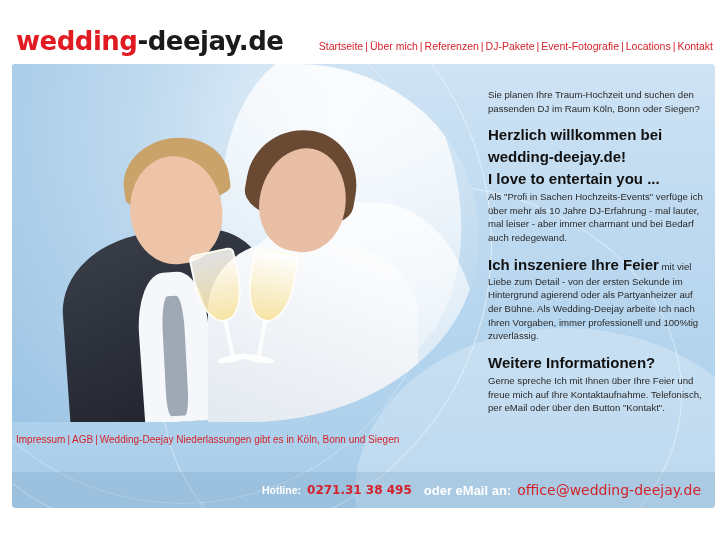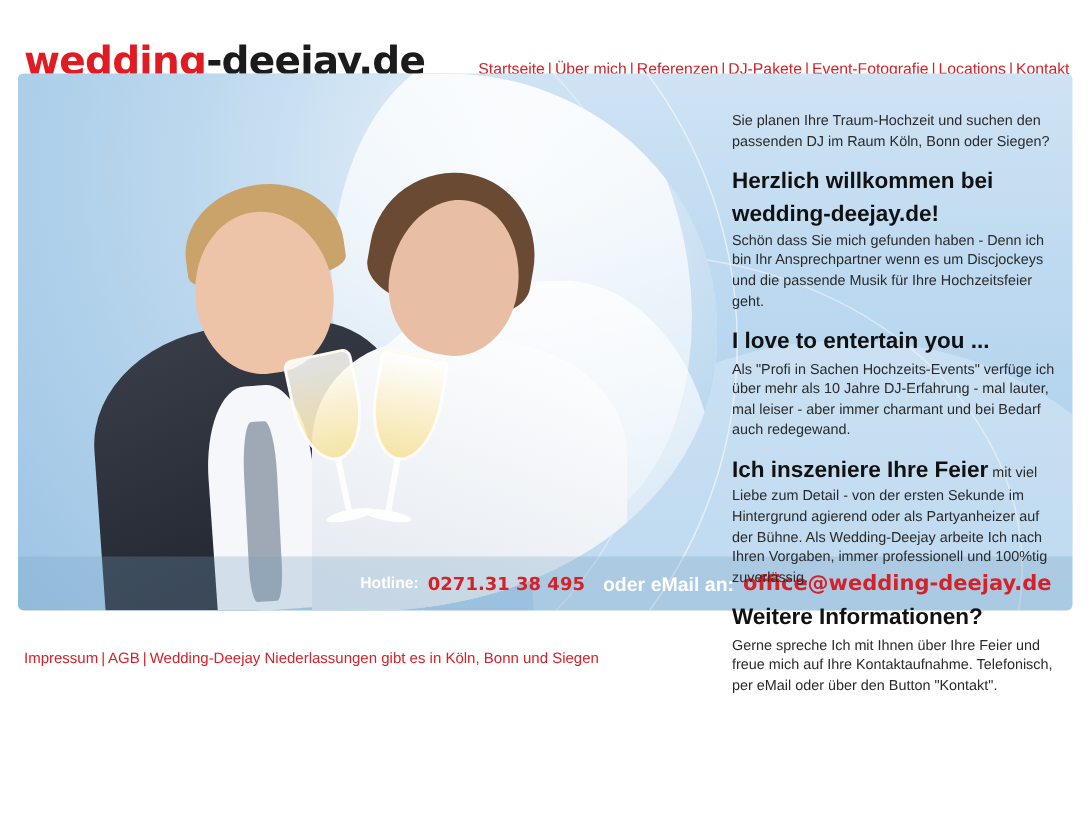--- a/index.html
+++ b/index.html
@@ -53,23 +53,23 @@
     text-decoration: none;
   }
   #nav .sep {
     color: #d4222a;
     padding: 0 2px;
   }
   
   #main {
     position: absolute;
     left: 12px;
-    top: 49px;
+    top: 64px;
     width: 703px;
-    height: 358px;
+    height: 444px;
     background: linear-gradient(180deg,#cfe3f4 0%, #bcd9f0 40%, #a8cdea 100%);
     border-radius: 4px;
     overflow: hidden;
   }
   
   .arc {
     position: absolute;
     border-radius: 50%;
     border: 1px solid rgba(255,255,255,0.55);
   }
@@ -240,28 +240,28 @@
   }
   #hotline .mail-lbl {
     color: #ffffff;
     font-size: 13px;
     font-weight: bold;
     margin-right: 6px;
   }
   #hotline .mail {
     color: #d4222a;
     font-size: 14px;
-    font-weight: bold;
+    font-weight: normal;
     font-family: "DejaVu Sans", sans-serif;
   }
   
   #content {
     position: absolute;
     left: 488px;
-    top: 74px;
+    top: 88px;
     width: 218px;
     font-size: 9.6px;
     line-height: 1.42;
     color: #2a2a2a;
   }
   #content p { margin: 0 0 9px 0; }
   #content .hd {
     font-weight: bold;
     color: #111;
     margin: 0 0 1px 0;
@@ -331,21 +331,20 @@
       <span class="num">0271.31 38 495</span>
       <span class="mail-lbl">oder eMail an:</span>
       <span class="mail">office@wedding-deejay.de</span>
     </div>
   </div>
 
   <div id="content">
     <p>Sie planen Ihre Traum-Hochzeit und suchen den passenden DJ im Raum Köln, Bonn oder Siegen?</p>
 
     <p class="hd">Herzlich willkommen bei wedding-deejay.de!</p>
-    <p>Schön dass Sie mich gefunden haben - Denn ich bin Ihr Ansprechpartner wenn es um Discjockeys und die passende Musik für Ihre Hochzeitsfeier geht.</p>
 
     <p class="hd">I love to entertain you ...</p>
 
     <p>Als "Profi in Sachen Hochzeits-Events" verfüge ich über mehr als 10 Jahre DJ-Erfahrung - mal lauter, mal leiser - aber immer charmant und bei Bedarf auch redegewand.</p>
 
     <p><span class="hd" style="display:inline">Ich inszeniere Ihre Feier</span><span> mit viel Liebe zum Detail - von der ersten Sekunde im Hintergrund agierend oder als Partyanheizer auf der Bühne. Als Wedding-Deejay arbeite Ich nach Ihren Vorgaben, immer professionell und 100%tig zuverlässig.</span></p>
 
     <p class="hd">Weitere Informationen?</p>
     <p>Gerne spreche Ich mit Ihnen über Ihre Feier und freue mich auf Ihre Kontaktaufnahme. Telefonisch, per eMail oder über den Button "Kontakt".</p>
   </div>

